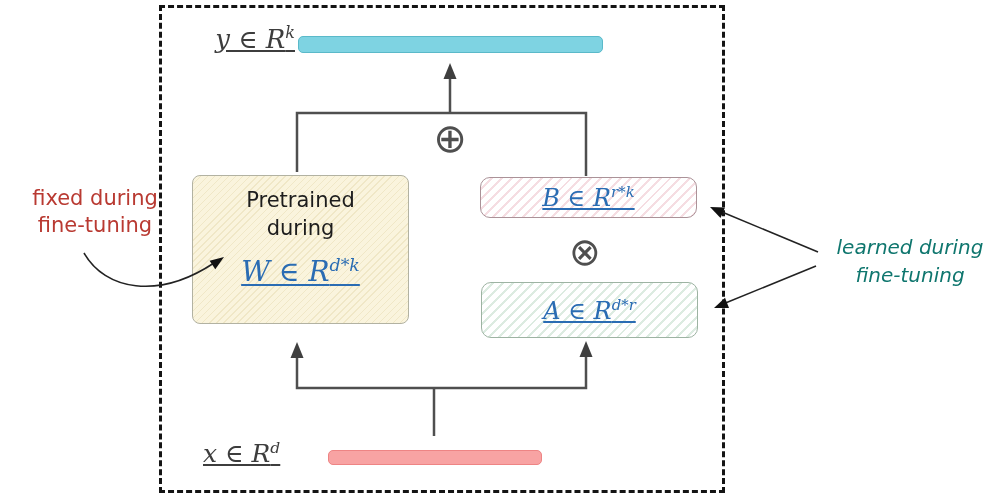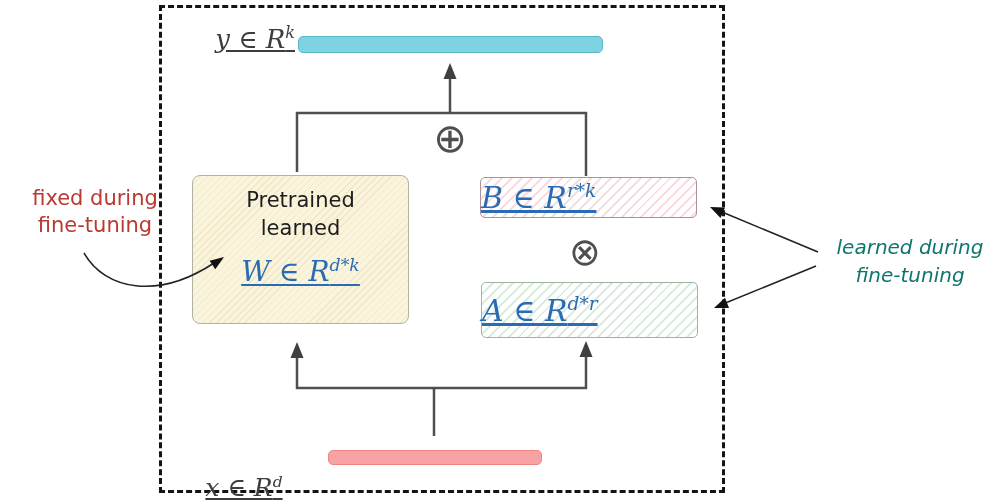--- a/index.html
+++ b/index.html
@@ -23,36 +23,36 @@
   
   #y-bar{
     left:298px;top:36px;width:305px;height:17px;border-radius:5px;
     background:#7ed3e2;border:1.5px solid #5ab9c9;box-sizing:border-box;z-index:2;
   }
   #x-bar{
     left:328px;top:450px;width:214px;height:15px;border-radius:5px;
     background:#f8a3a3;border:1.5px solid #ee8484;box-sizing:border-box;z-index:2;
   }
   #y-label{left:175px;top:23px;width:120px;text-align:right;font-size:26px;z-index:2;}
-  #x-label{left:184px;top:439px;width:120px;text-align:center;font-size:25px;z-index:2;margin-top:34px;}
+  #x-label{left:203px;top:439px;width:120px;text-align:left;font-size:25px;z-index:2;}
   
   #pretrained-box{
     left:192px;top:175px;width:217px;height:149px;box-sizing:border-box;
     border:1.5px solid #b2b2a2;border-radius:8px;
     background-color:#faf4dd;
     background-image:repeating-linear-gradient(135deg, rgba(214,198,140,0.28) 0 1px, transparent 1px 5px);
     display:flex;flex-direction:column;align-items:center;justify-content:flex-start;
     padding-top:11px;z-index:2;
   }
   .pt-line{font-size:21px;color:#1d1d1d;line-height:1.32;}
   #w-label{margin-top:13px;font-size:28px;}
   
   .lora-box{
-    box-sizing:border-box;border-radius:5px;display:flex;align-items:center;
-    font-size:30px;z-index:2;
+    box-sizing:border-box;border-radius:10px;display:flex;align-items:center;justify-content:center;
+    font-size:24px;z-index:2;
   }
   #b-box{
     left:480px;top:177px;width:217px;height:41px;
     border:1.5px solid #ab9298;
     background-color:#ffffff;
     background-image:repeating-linear-gradient(135deg, rgba(225,150,165,0.32) 0 2px, transparent 2px 7px);
   }
   #a-box{
     left:481px;top:282px;width:217px;height:56px;
     border:1.5px solid #9db3a2;
@@ -80,21 +80,21 @@
 
   <div id="frame" class="abs"></div>
 
   <div id="y-label" class="abs math"><span>y ∈ R</span><sup>k</sup></div>
   <div id="y-bar" class="abs"></div>
 
   <div id="op-add" class="abs op">⊕</div>
 
   <div id="pretrained-box" class="abs">
     <div class="pt-line">Pretrained</div>
-    <div class="pt-line">learned</div>
+    <div class="pt-line">during</div>
     <div id="w-label" class="math blue"><span>W ∈ R</span><sup>d*k</sup></div>
   </div>
 
   <div id="b-box" class="abs lora-box">
     <span class="math blue"><span>B ∈ R</span><sup>r*k</sup></span>
   </div>
 
   <div id="op-mul" class="abs op">⊗</div>
 
   <div id="a-box" class="abs lora-box">

